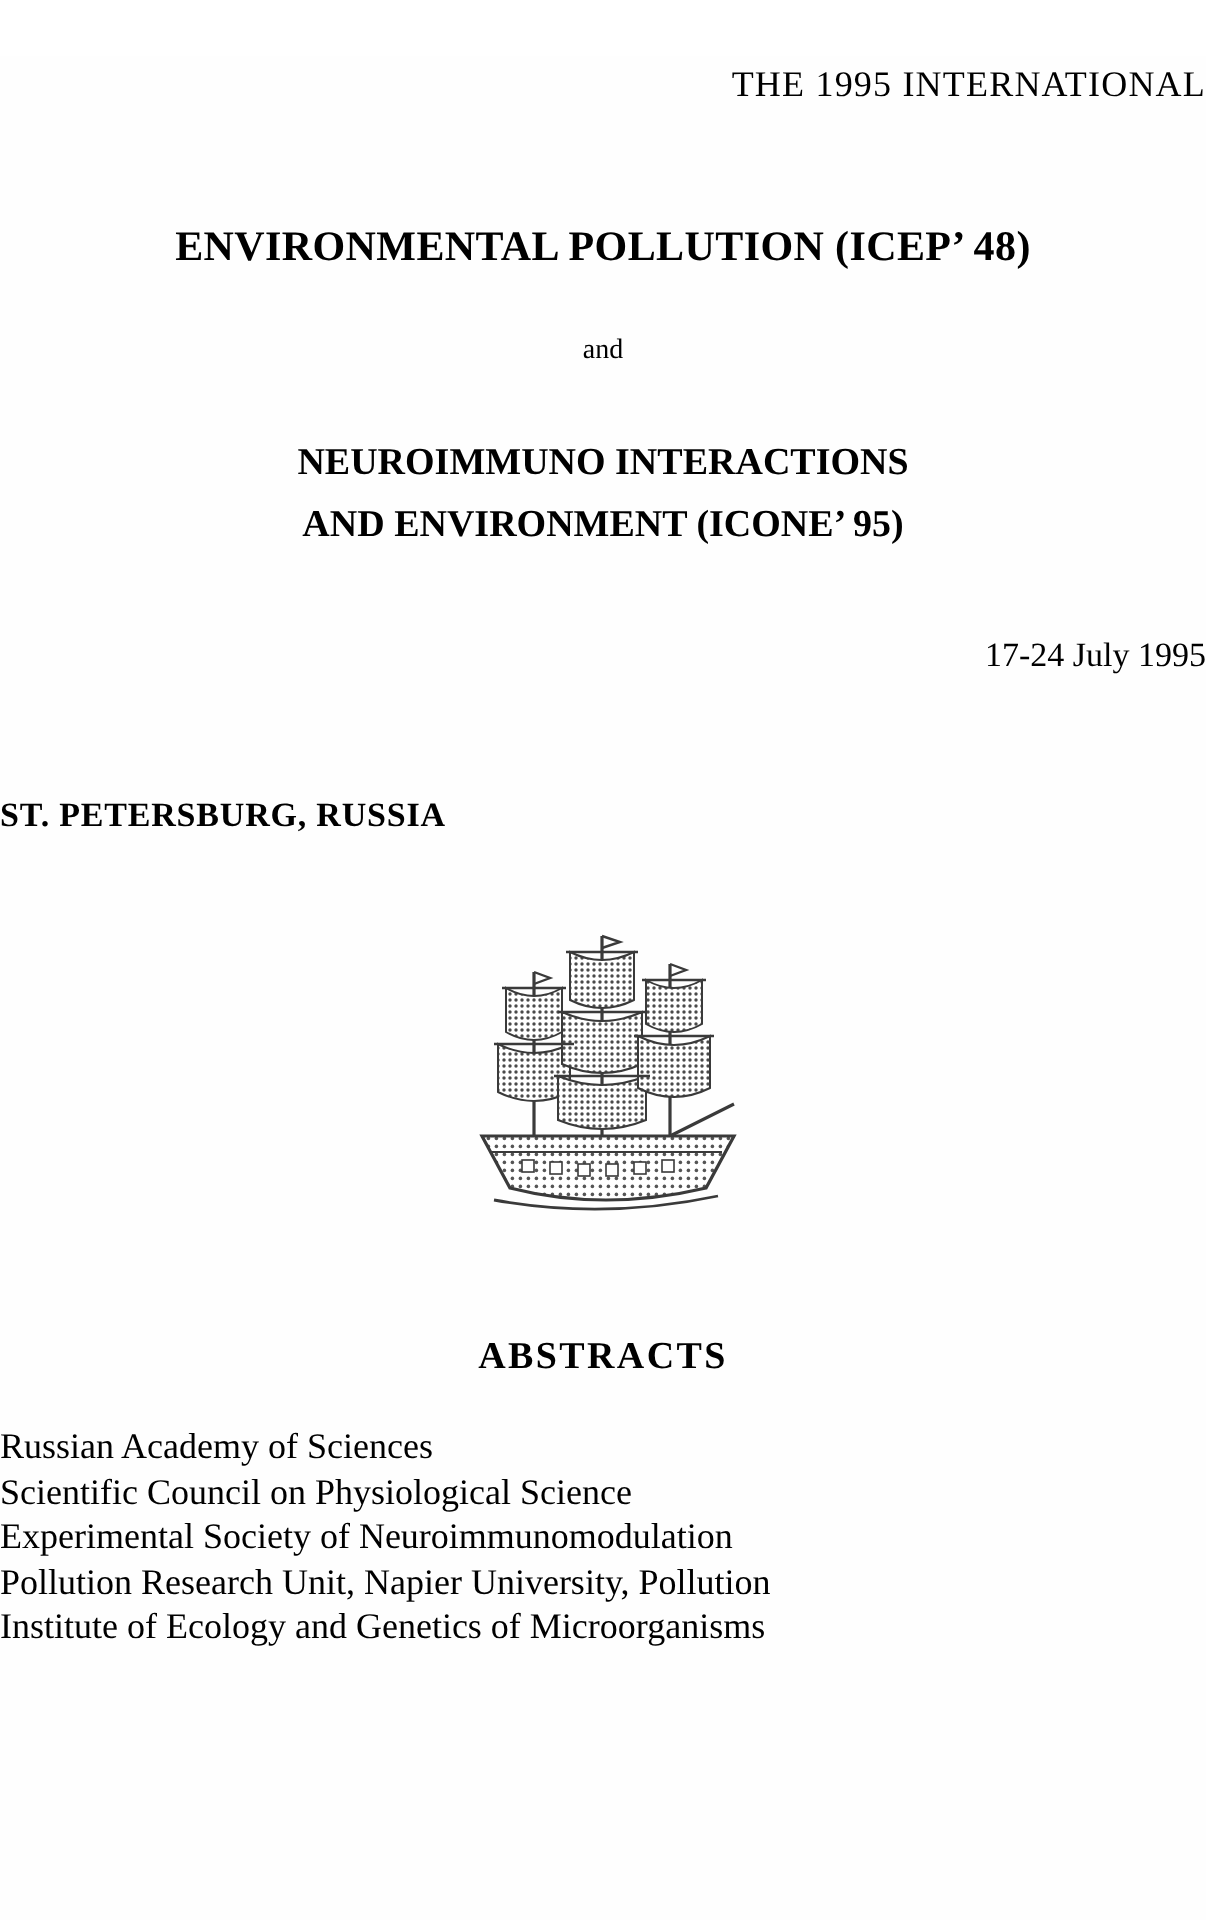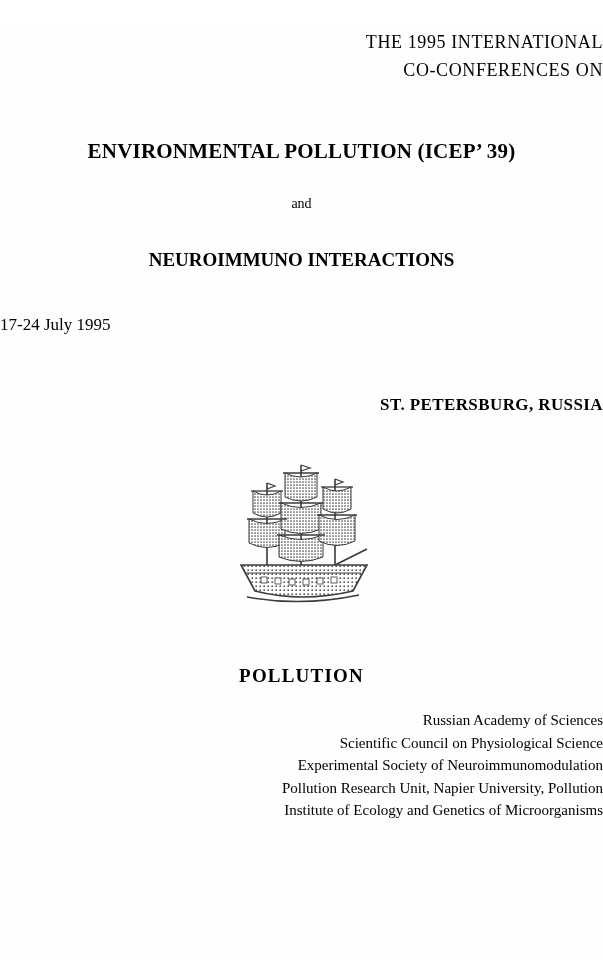--- a/index.html
+++ b/index.html
@@ -51,29 +51,28 @@
   .title-sub {
     margin-top: 32px;
     font-size: 19px;
     font-weight: bold;
     text-align: center;
     line-height: 31px;
   }
   .dates {
     margin-top: 40px;
     font-size: 17px;
-    text-align: left;
+    text-align: right;
   }
   .location {
     margin-top: 60px;
     font-size: 17px;
     font-weight: bold;
     letter-spacing: 0.4px;
-    text-align: right;
-    margin-left: 48px;
+    text-align: left;
   }
 
   .emblem-wrap {
     margin-top: 42px;
     display: flex;
     justify-content: center;
     align-items: center;
   }
   .emblem {
     width: 150px;
@@ -86,40 +85,40 @@
     font-weight: bold;
     letter-spacing: 1.2px;
     text-align: center;
   }
 
   .orgs {
     margin-top: 22px;
     text-align: center;
   }
   .org-line {
-    font-size: 15px;
+    font-size: 18px;
     line-height: 22.5px;
-    text-align: right;
+    text-align: left;
   }
 </style>
 </head>
 <body>
 
 <div class="page">
 
   <div class="header-block">
     <div class="header-line">THE 1995 INTERNATIONAL</div>
-    <div class="header-line">CO-CONFERENCES ON</div>
   </div>
 
   <div class="title-block">
-    <div class="title-main">ENVIRONMENTAL POLLUTION (ICEP’ 39)</div>
+    <div class="title-main">ENVIRONMENTAL POLLUTION (ICEP’ 48)</div>
     <div class="and-word">and</div>
     <div class="title-sub">
       <div>NEUROIMMUNO INTERACTIONS</div>
+      <div>AND ENVIRONMENT (ICONE’ 95)</div>
     </div>
   </div>
 
   <div class="dates">17-24 July 1995</div>
 
   <div class="location">ST. PETERSBURG, RUSSIA</div>
 
   <div class="emblem-wrap">
     <svg class="emblem" viewBox="0 0 150 160" aria-hidden="true">
       <defs>
@@ -178,21 +177,21 @@
         <rect x="62" y="122" width="6" height="6"></rect>
         <rect x="76" y="122" width="6" height="6"></rect>
         <rect x="90" y="121" width="6" height="6"></rect>
         <rect x="104" y="120" width="6" height="6"></rect>
       </g>
 
       <path d="M20 140 q55 10 112 -2" stroke="#3a3a3a" stroke-width="1.4" fill="none"></path>
     </svg>
   </div>
 
-  <div class="abstracts">POLLUTION</div>
+  <div class="abstracts">ABSTRACTS</div>
 
   <div class="orgs">
     <div class="org-line">Russian Academy of Sciences</div>
     <div class="org-line">Scientific Council on Physiological Science</div>
     <div class="org-line">Experimental Society of Neuroimmunomodulation</div>
     <div class="org-line">Pollution Research Unit, Napier University, Pollution</div>
     <div class="org-line">Institute of Ecology and Genetics of Microorganisms</div>
   </div>
 
 </div>

